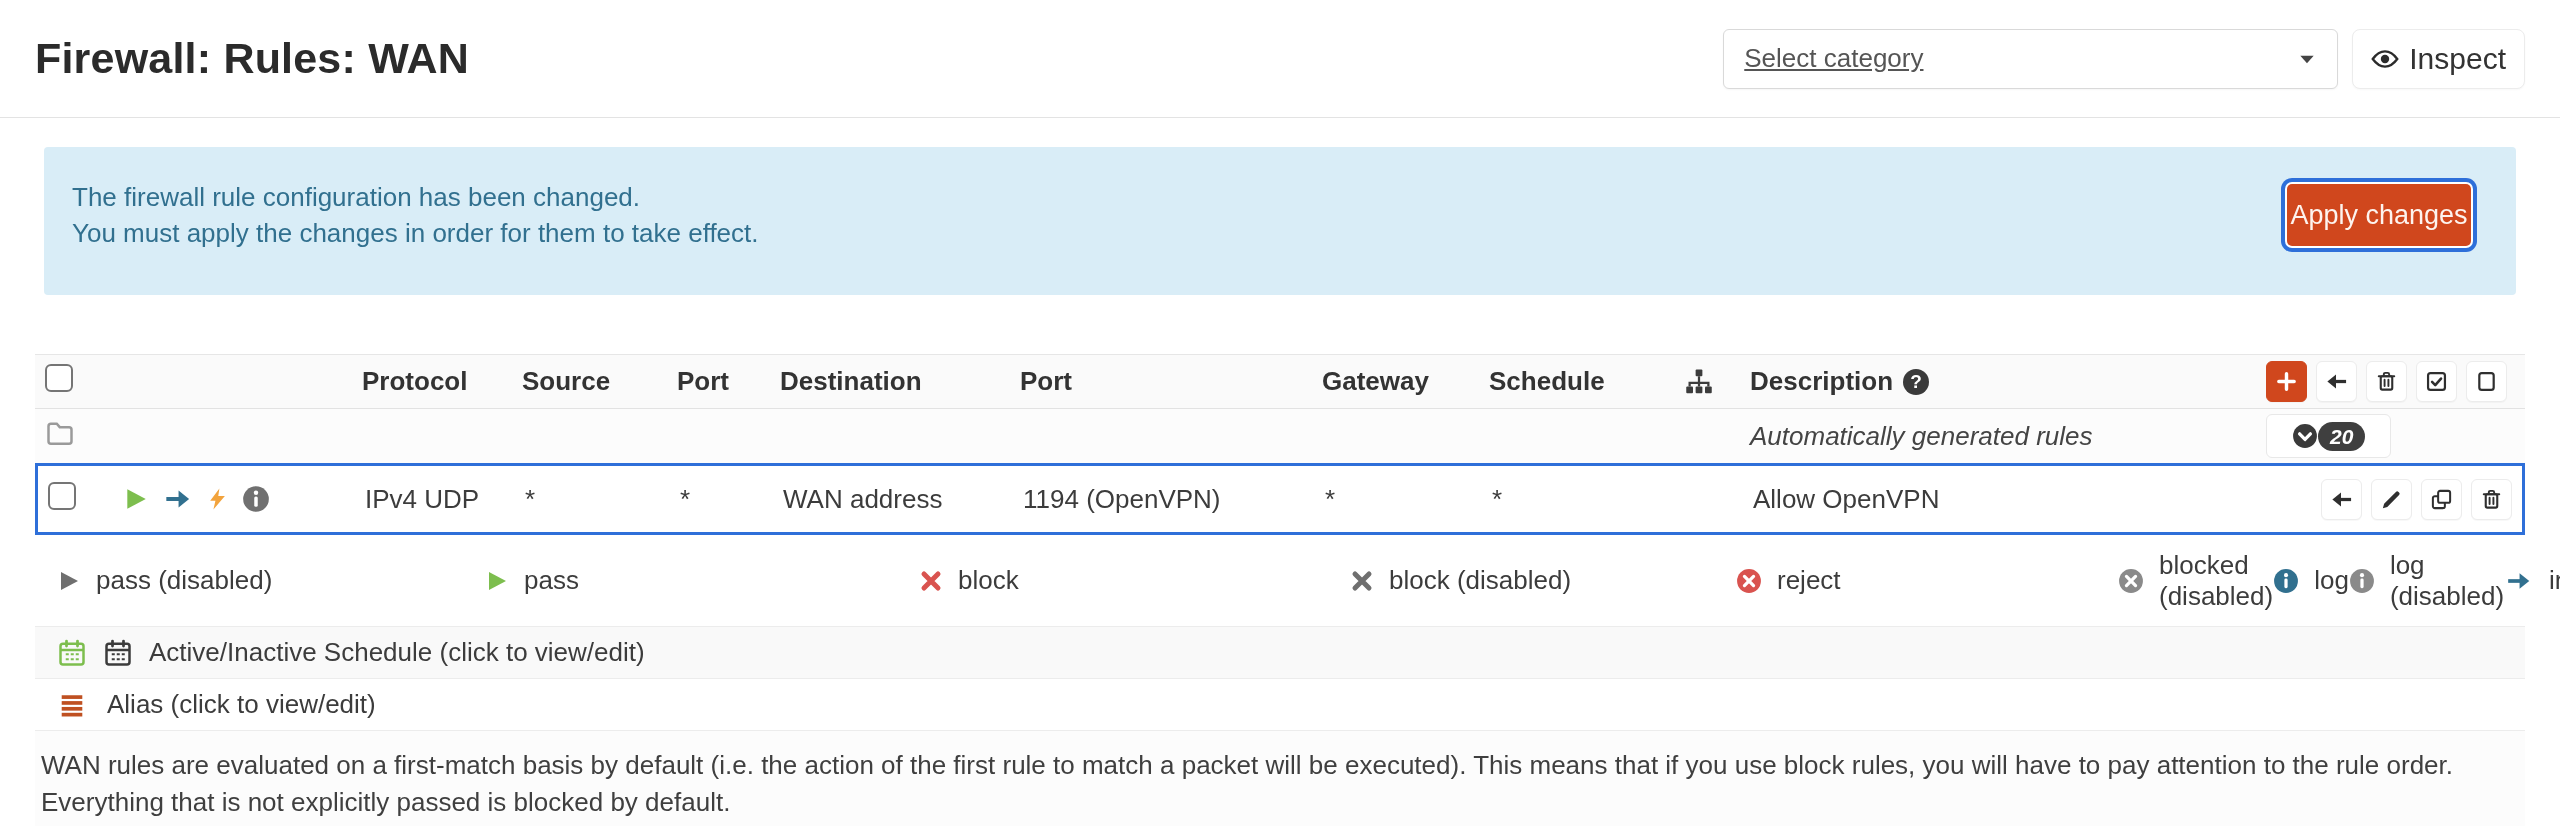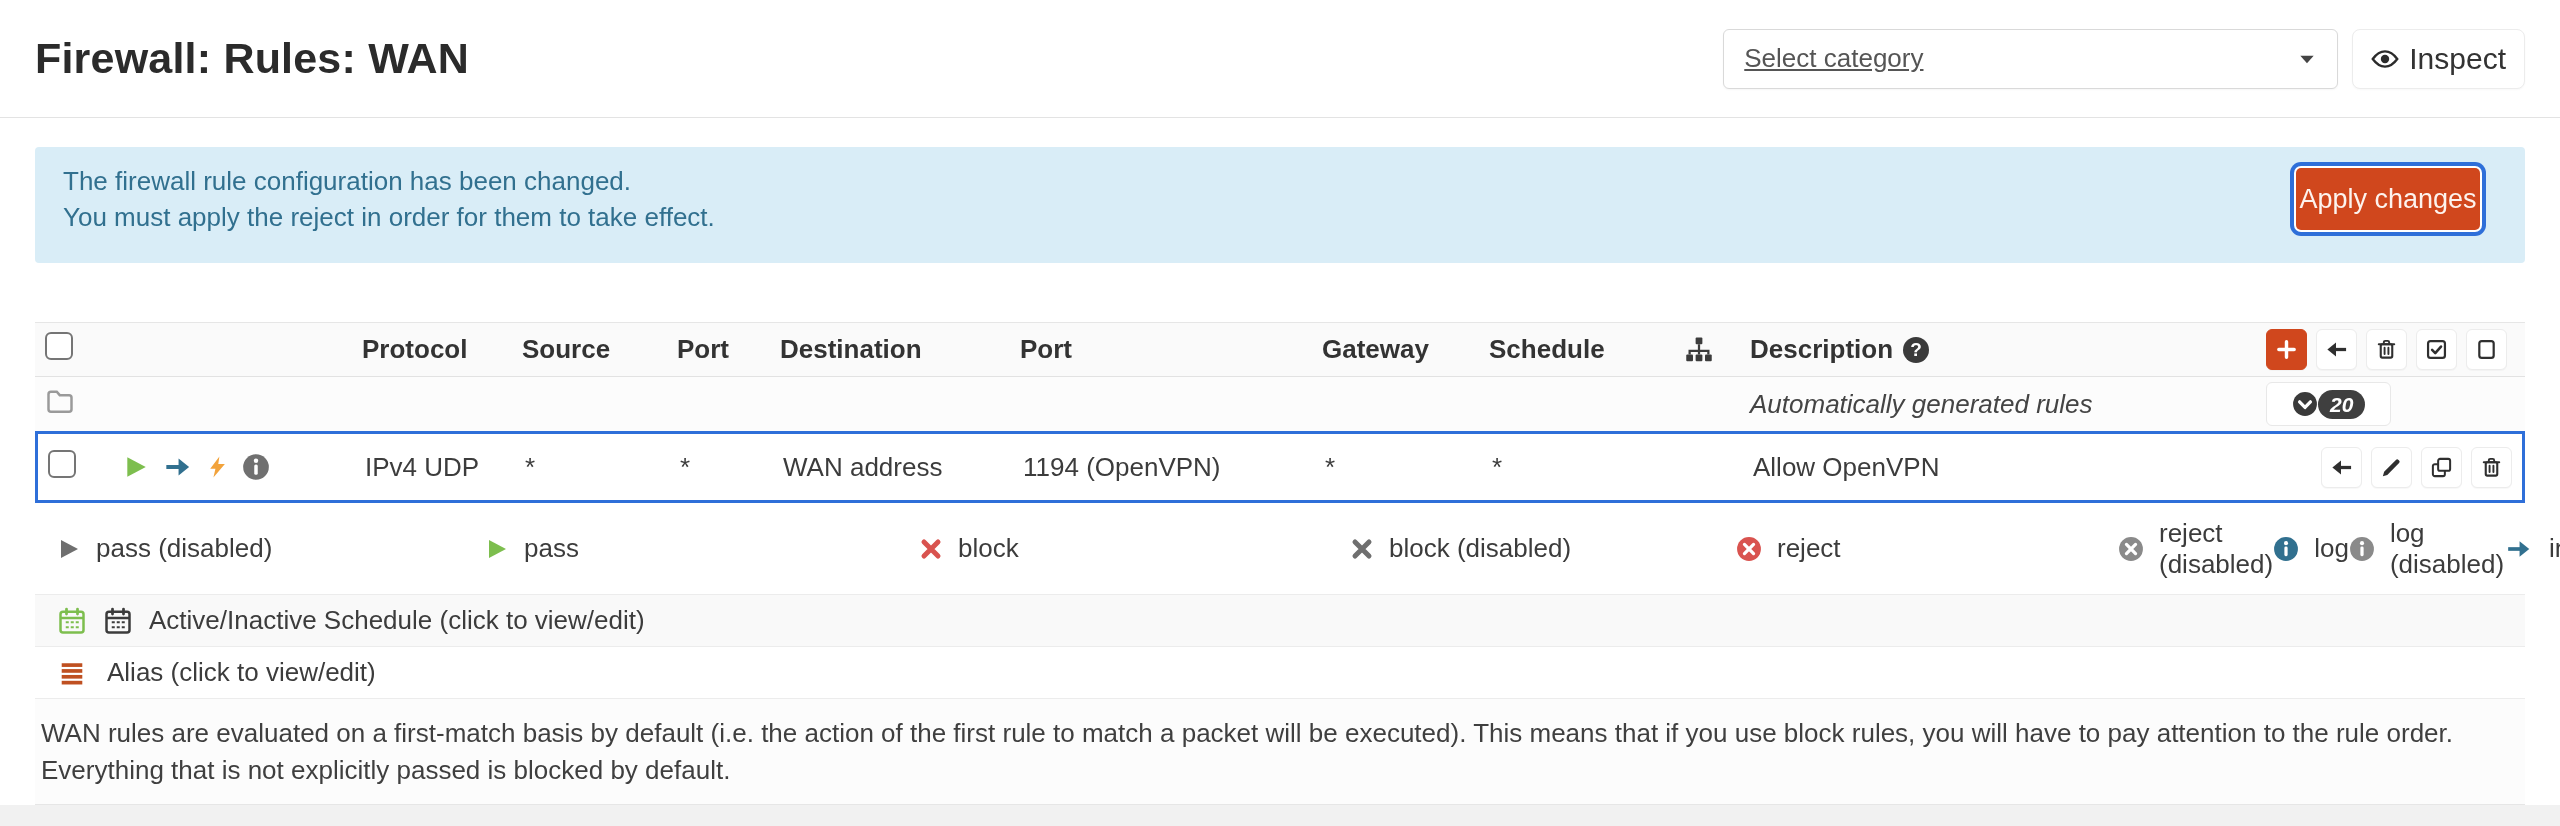--- a/index.html
+++ b/index.html
@@ -21,21 +21,21 @@
   .select-box{width:615px; height:60px; background:#fff; border:1px solid #d9d9d9; border-radius:6px;
     display:flex; align-items:center; justify-content:space-between; padding:0 20px; color:#555;
     box-shadow:0 1px 2px rgba(0,0,0,.04); cursor:pointer;text-decoration:underline;}
   .select-box .ic{width:20px; height:20px; color:#444;}
   .btn-inspect{height:60px; min-width:125px; background:#fff; border:1px solid #ececec; border-radius:8px;
     display:flex; align-items:center; gap:10px; padding:0 18px; font-size:30px; color:#333; cursor:pointer;
     box-shadow:0 1px 2px rgba(0,0,0,.03);}
   .btn-inspect .ic{width:28px; height:28px; color:#2b2b2b;}
 
   
-  .alert{margin:29px 35px 0; height:116px; background:var(--alert_bg); border-radius:4px;
+  .alert{margin:29px 44px 0; height:148px; background:var(--alert_bg); border-radius:4px;
     display:flex; align-items:center; justify-content:space-between; padding:0 45px 12px 28px;
     color:var(--alert_text);}
   .alert-lines{line-height:36px;}
   .btn-apply{background:var(--accent_orange); color:#fdf3ee; border:none; border-radius:5px;
     width:184px; height:62px; font-size:27px; font-family:inherit; cursor:pointer;
     box-shadow:0 0 0 2px #fff, 0 0 0 6px var(--highlight_blue);}
 
   
   .rules-table{margin:59px 35px 0; border-top:1px solid #e6e6e6;}
   .trow{display:grid; grid-template-columns:75px 240px 160px 155px 103px 240px 302px 167px 183px 78px 512px 1fr;
@@ -115,21 +115,21 @@
             </svg>
           </span>
         <span>Inspect</span>
       </button>
     </div>
   </header>
 
   <div class="alert">
     <div class="alert-lines">
       <div>The firewall rule configuration has been changed.</div>
-      <div>You must apply the reject in order for them to take effect.</div>
+      <div>You must apply the changes in order for them to take effect.</div>
     </div>
     <button class="btn-apply">Apply changes</button>
   </div>
 
   <div class="rules-table">
 
     <div class="trow thead">
       <div class="c-check"><span class="checkbox"></span></div>
       <div></div>
       <div>Protocol</div>
@@ -340,21 +340,21 @@
           </span>
           <span>reject</span>
         </div>
       <div class="lcell">
           <span class="ic li-circle rgd">
             <svg viewBox="0 0 24 24" xmlns="http://www.w3.org/2000/svg">
               <circle cx="12" cy="12" r="11" fill="currentColor"></circle>
               <path d="M7.8 7.8L16.2 16.2M16.2 7.8L7.8 16.2" stroke="#fff" stroke-width="3" stroke-linecap="round" fill="none"></path>
             </svg>
           </span>
-          <span>reject (disabled)</span>
+          <span>blocked (disabled)</span>
         </div>
       <div class="lcell">
           <span class="ic li-circle tl">
             <svg viewBox="0 0 24 24" xmlns="http://www.w3.org/2000/svg">
               <circle cx="12" cy="12" r="11" fill="currentColor"></circle>
               <circle cx="12" cy="6.6" r="1.9" fill="#fff"></circle>
               <rect x="10.5" y="9.8" width="3" height="8.8" rx="1.3" fill="#fff"></rect>
             </svg>
           </span>
           <span>log</span>

